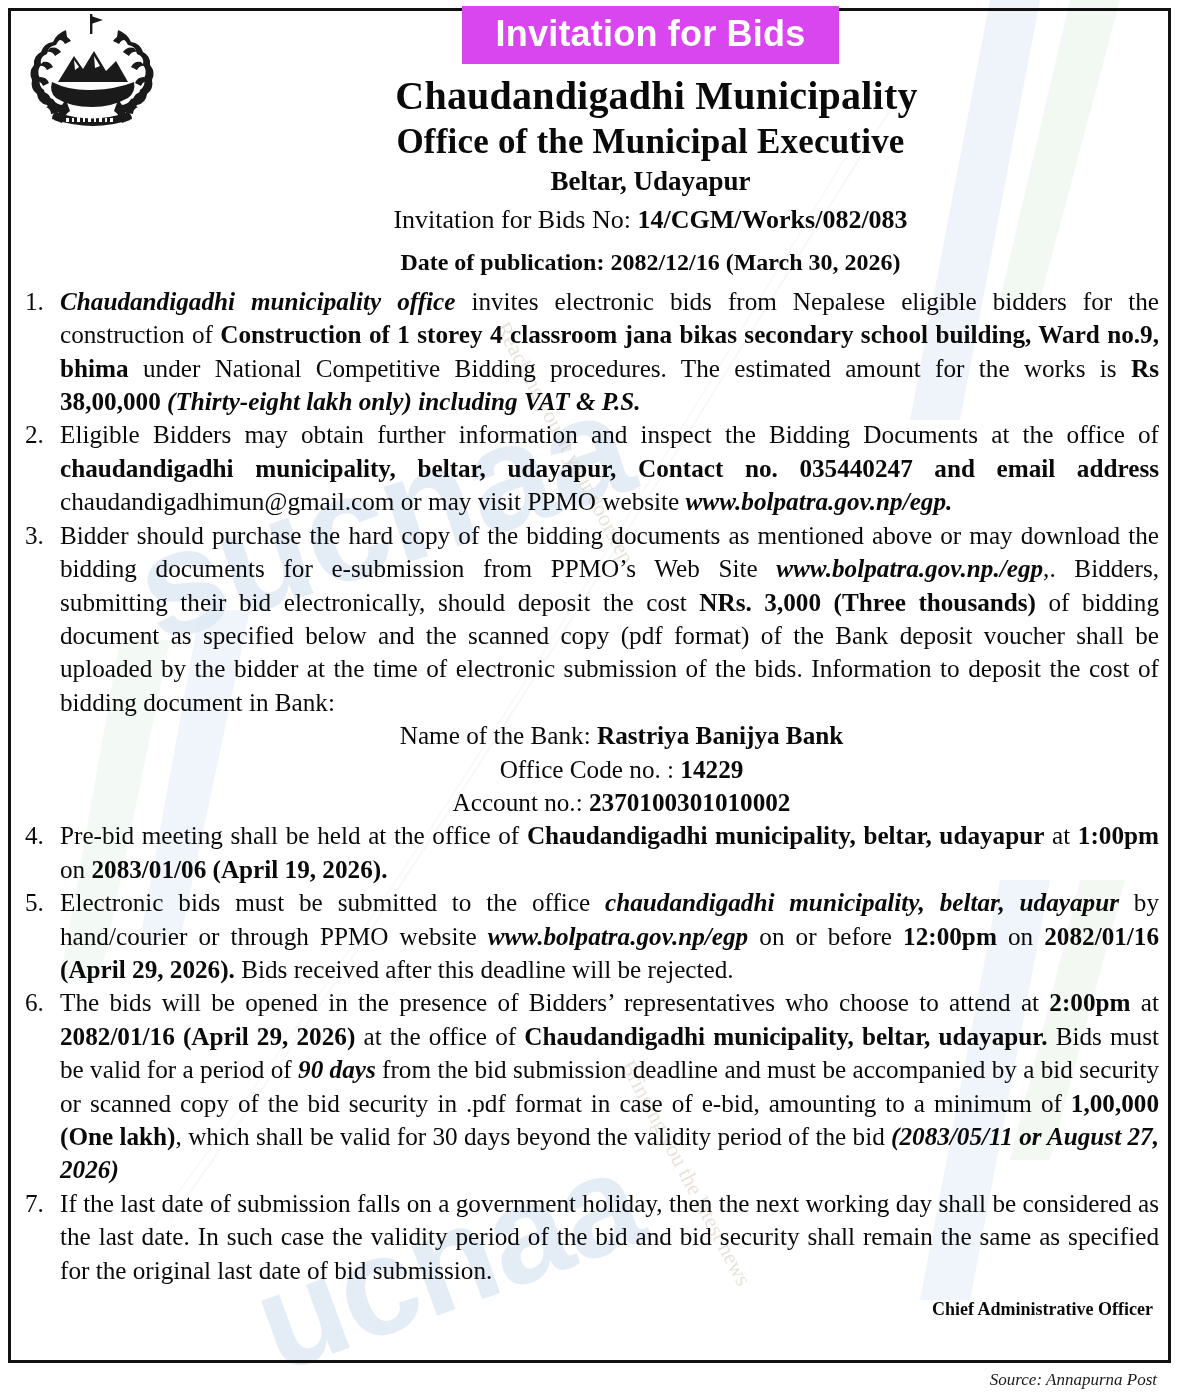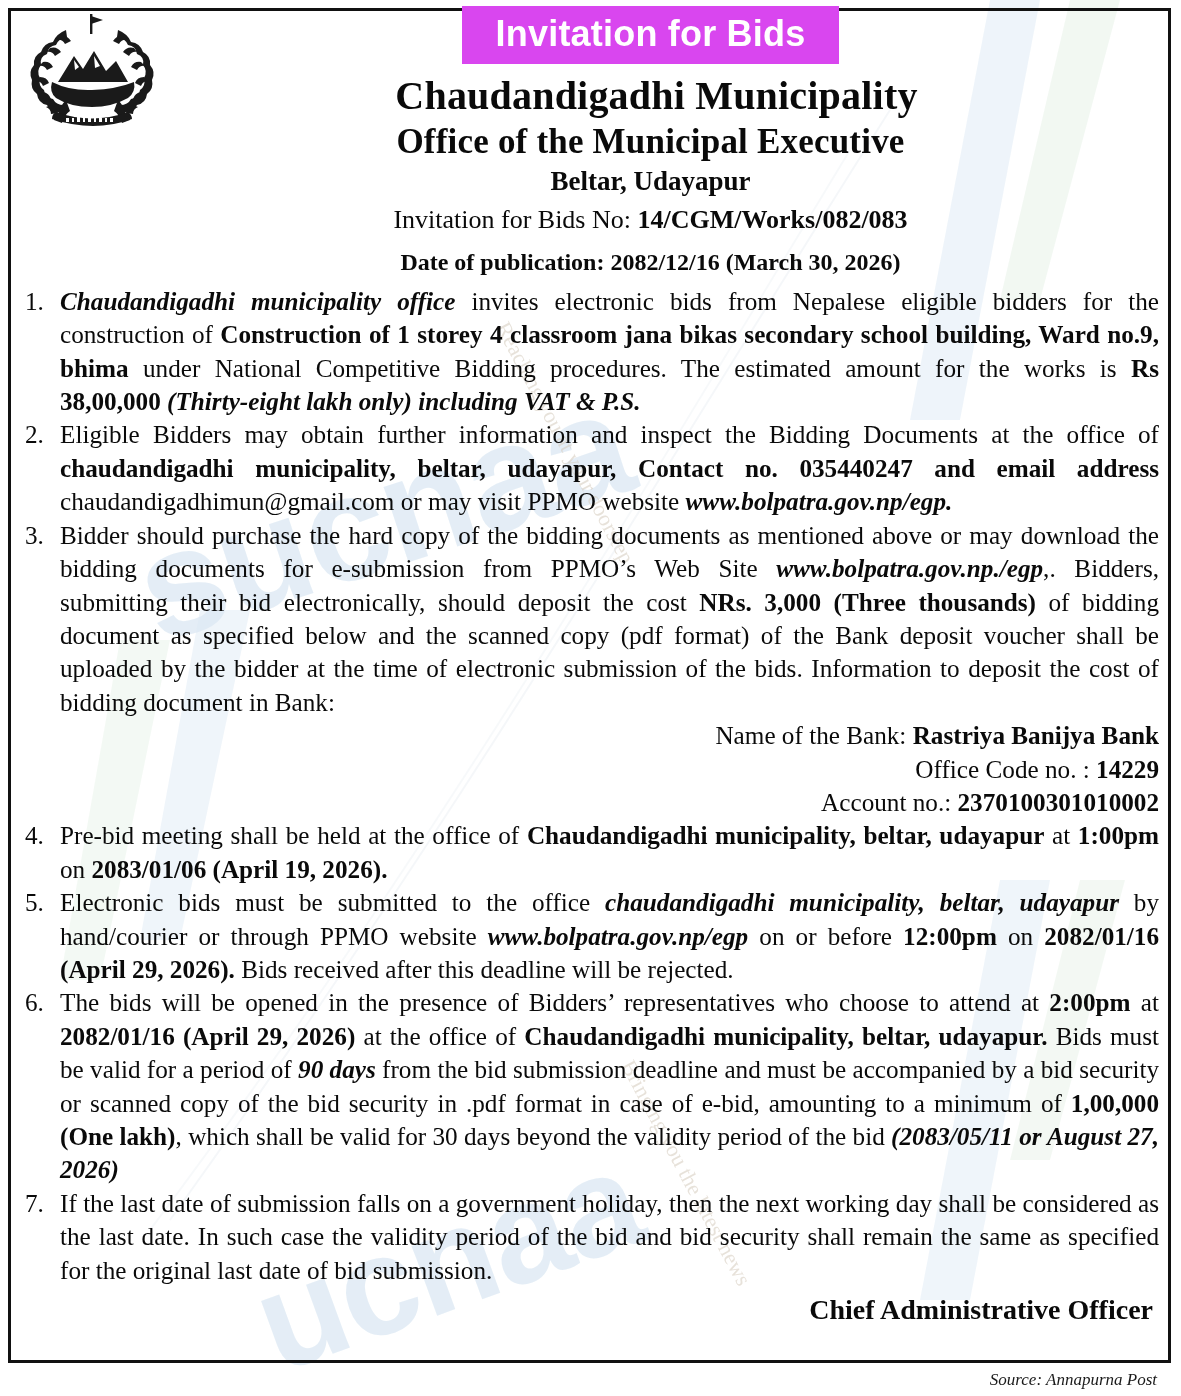--- a/index.html
+++ b/index.html
@@ -120,30 +120,30 @@
     box-sizing: border-box;
   }
   .clause-body {
     flex: 1 1 auto;
     text-align: justify;
     text-justify: inter-word;
   }
   .bank-block {
     margin-left: 40px;
   }
-  .bank-line { text-align: right; margin-left: 24px; }
+  .bank-line { text-align: center; margin-left: 24px; }
 
   b, .b  { font-weight: 700; }
   .bi    { font-weight: 700; font-style: italic; }
 
   #signature {
     margin-top: 6px;
     text-align: right;
     font-weight: 700;
-    font-size: 28px;
+    font-size: 18px;
     padding-right: 6px;
   }
 
   
   #source-line {
     position: absolute;
     z-index: 3;
     right: 24px;
     top: 1370px;
     font-family: Liberation Serif, serif;

